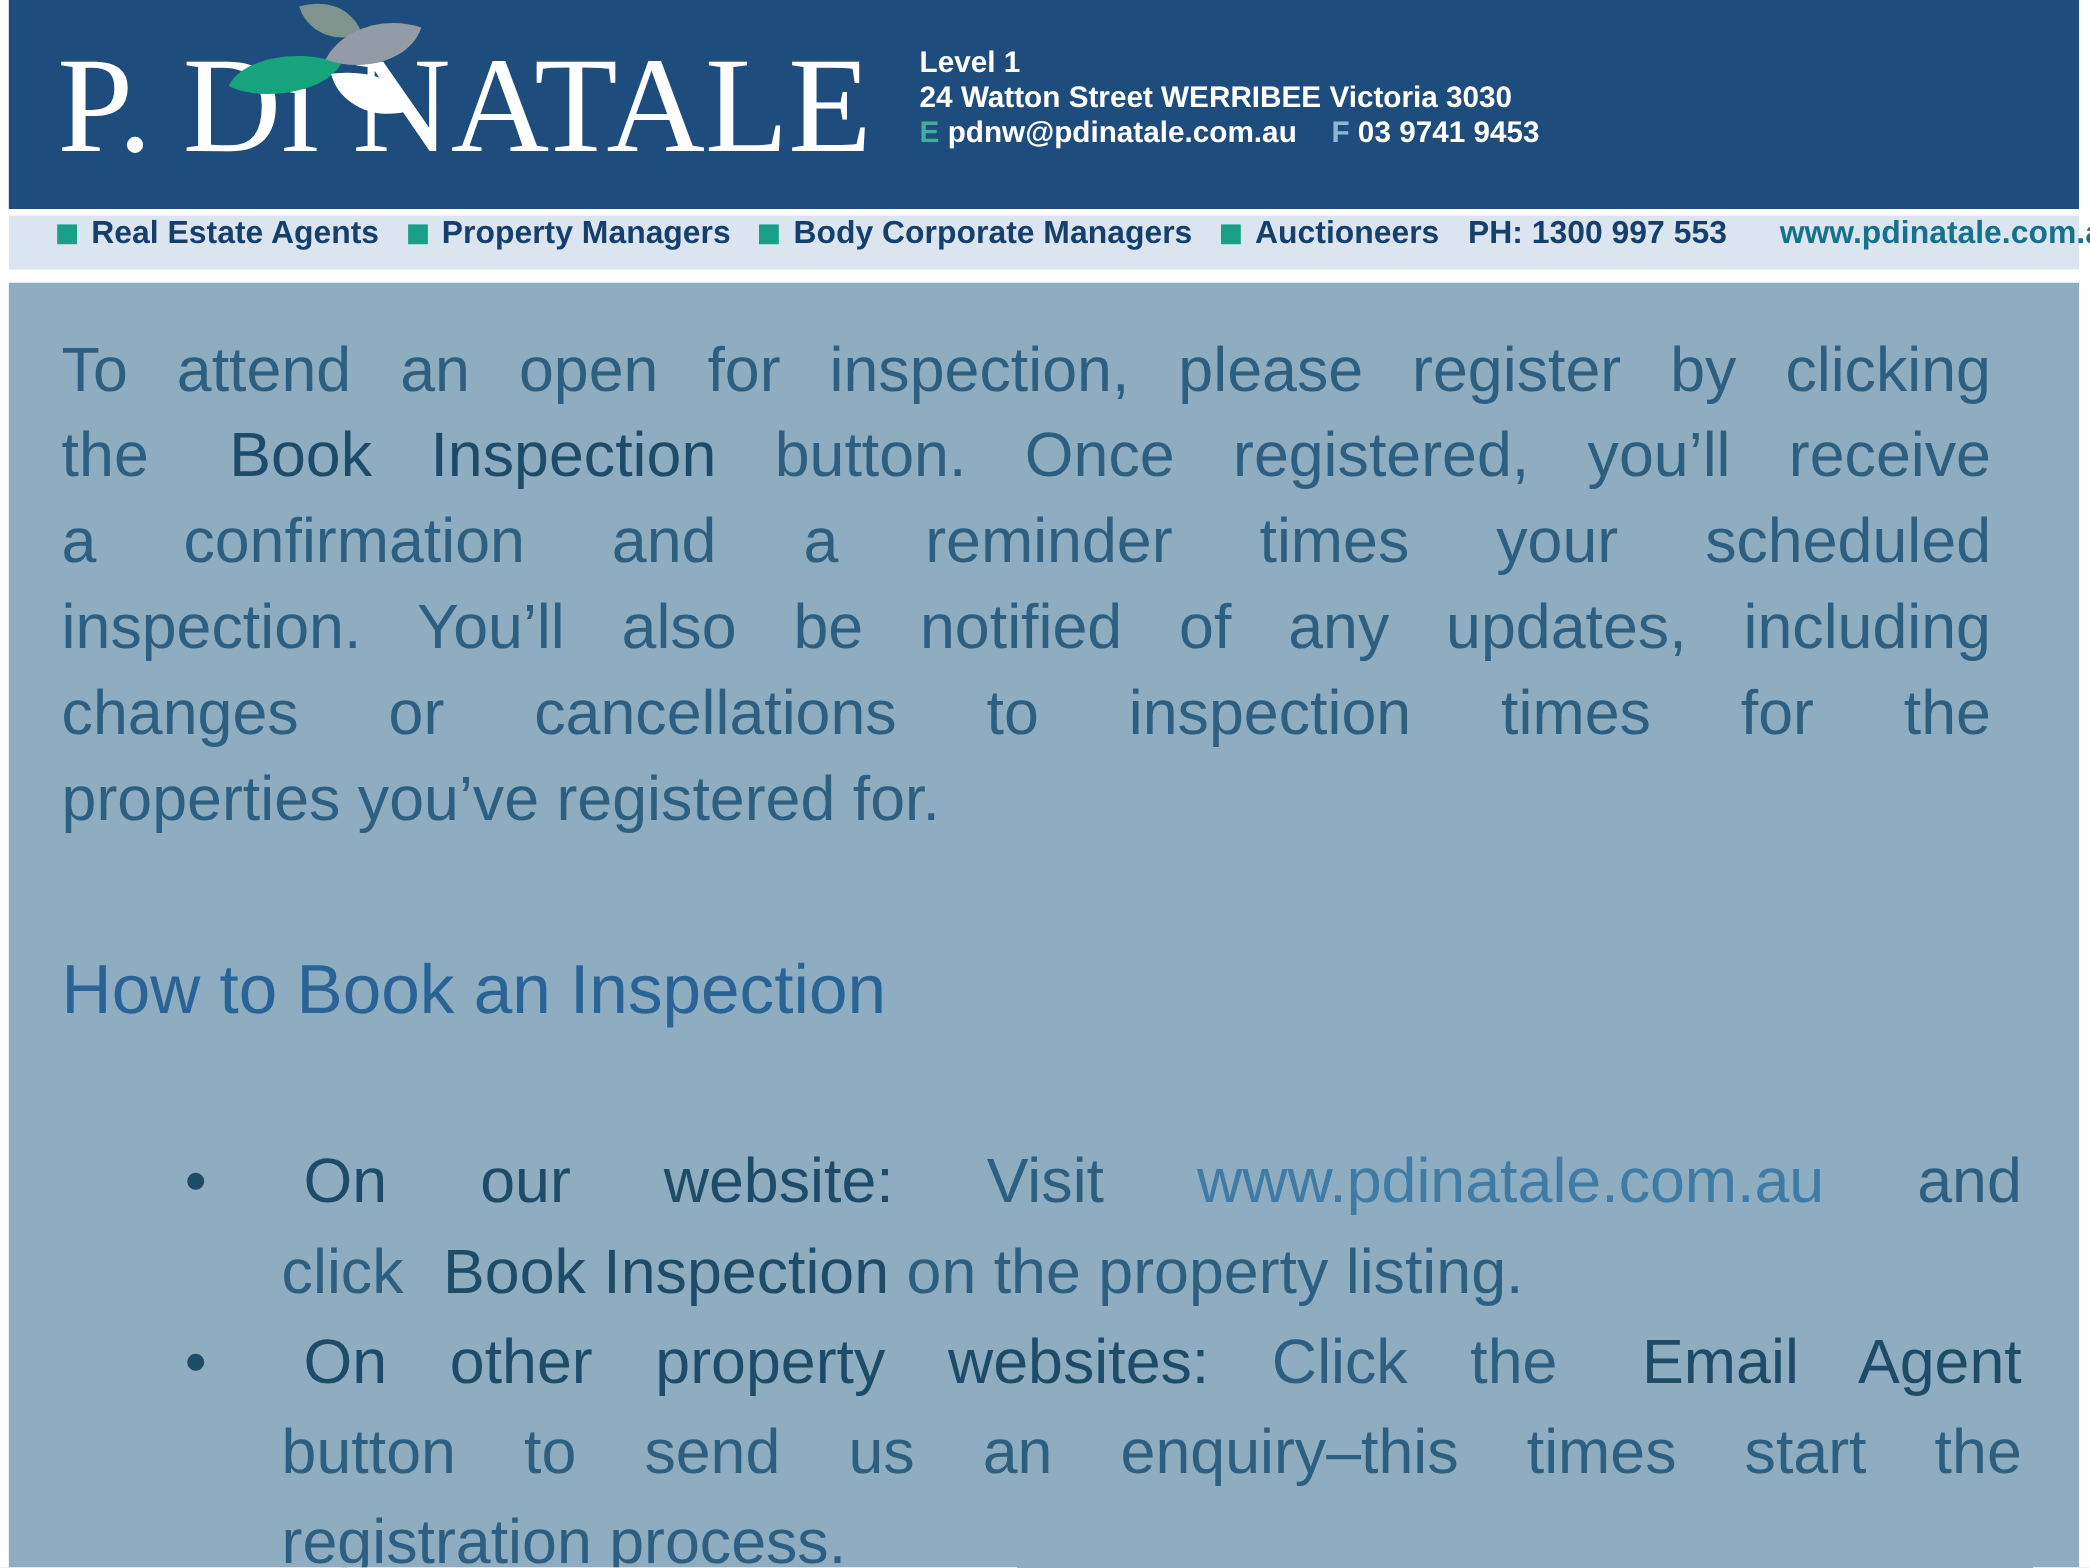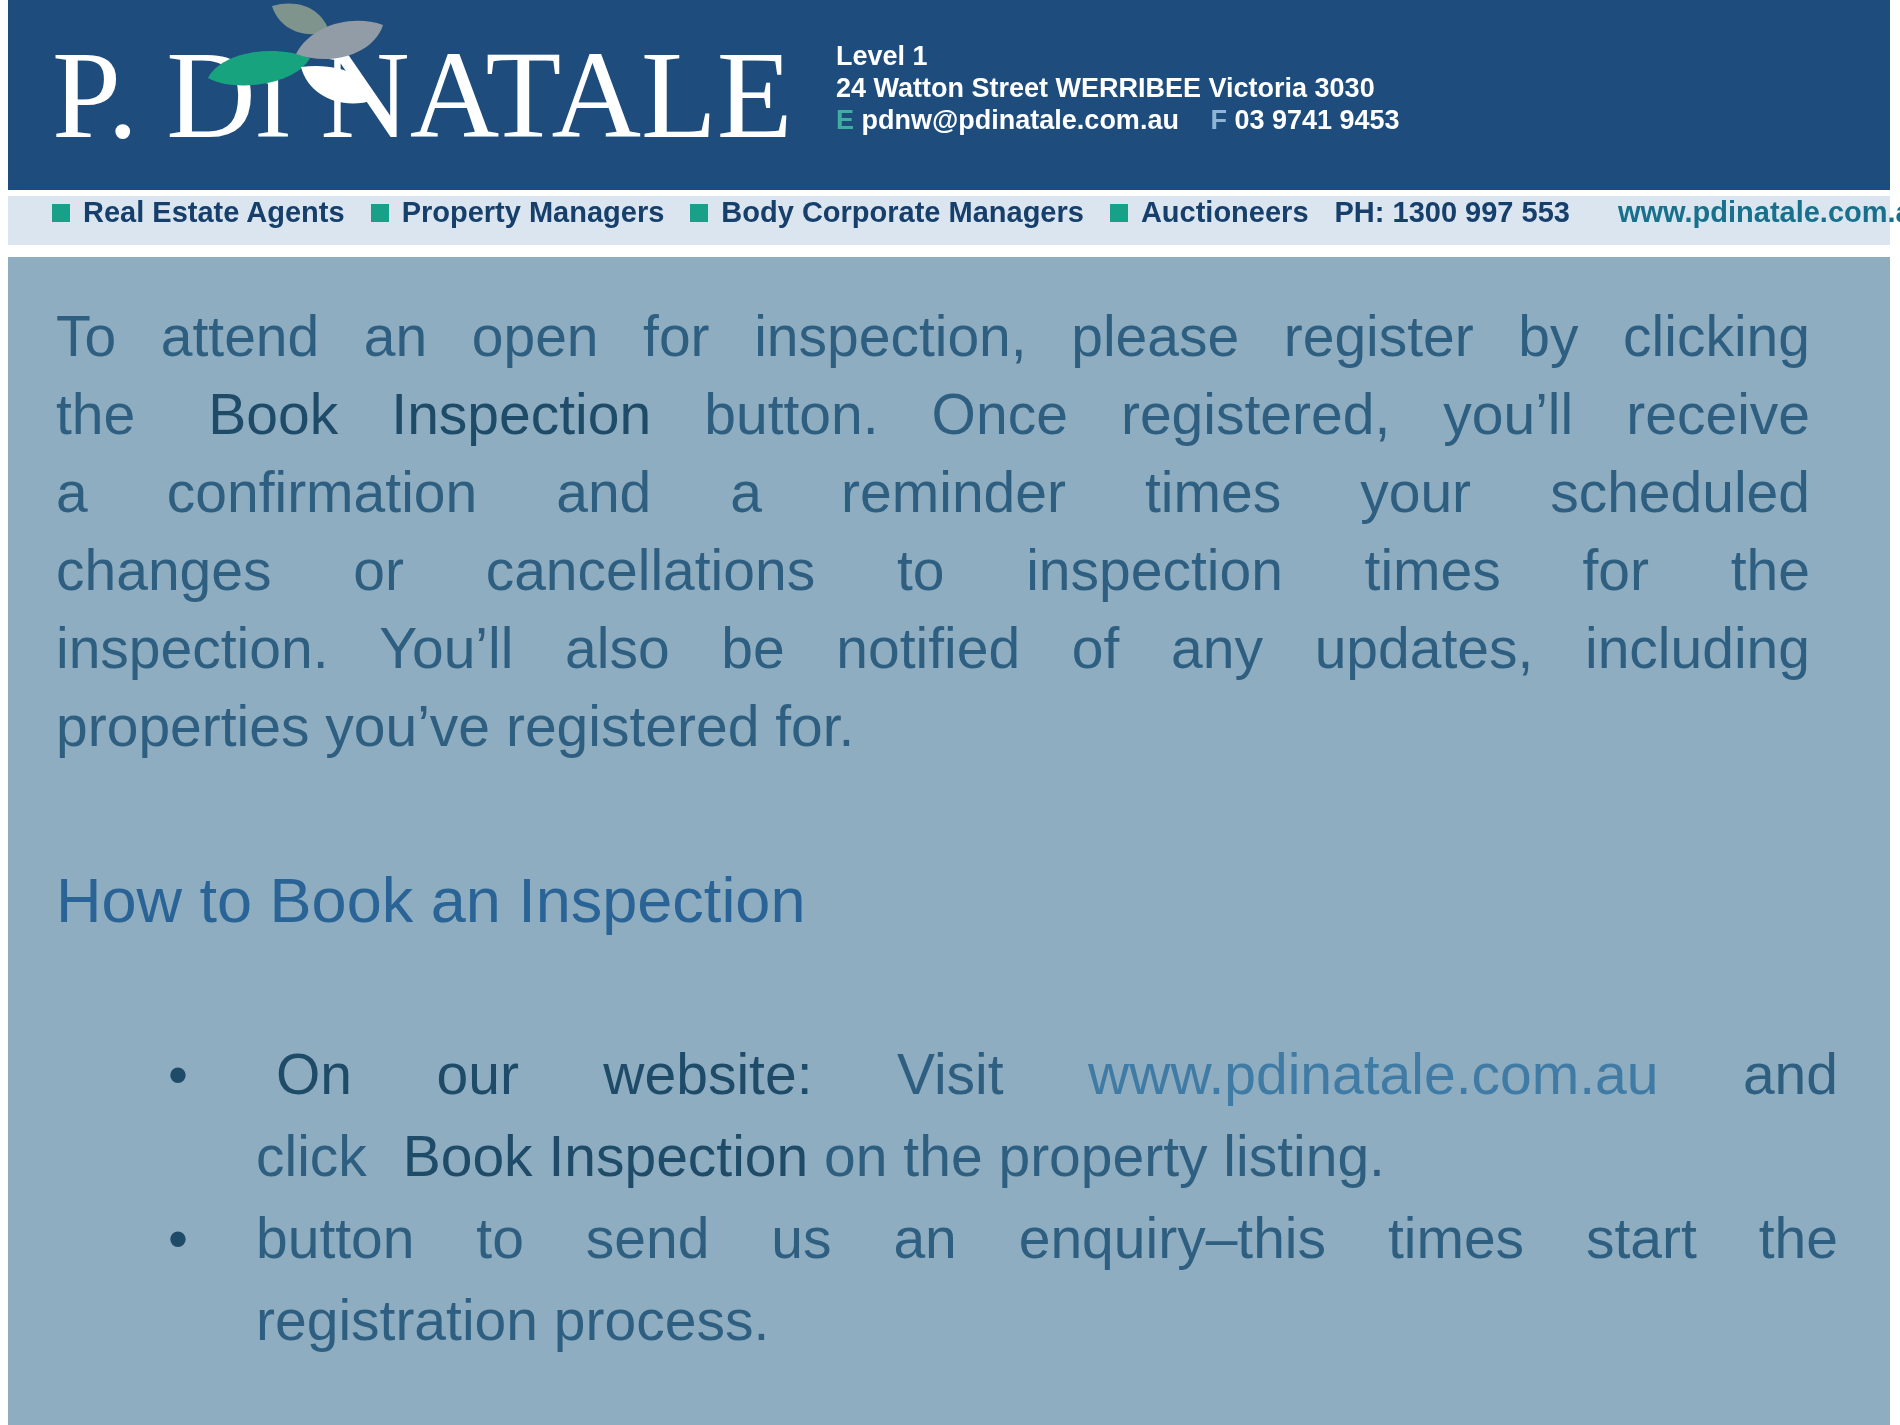--- a/index.html
+++ b/index.html
@@ -115,32 +115,33 @@
       <span class="nav-website">www.pdinatale.com.au</span>
     </div>
   </div>
 
   <div class="content">
 
     <div class="intro">
       <div class="jline">To attend an open for inspection, please register by clicking</div>
       <div class="jline"><span>the </span><b>Book Inspection</b><span> button. Once registered, you’ll receive</span></div>
       <div class="jline">a confirmation and a reminder times your scheduled</div>
+      <div class="jline">inspection. You’ll also be notified of any updates, including</div>
       <div class="jline">changes or cancellations to inspection times for the</div>
-      <div class="jline">inspection. You’ll also be notified of any updates, including</div>
       <div class="line">properties you’ve registered for.</div>
     </div>
 
     <h2 class="howto">How to Book an Inspection</h2>
 
     <ul class="booklist">
       <li>
         <div class="jline"><b>On our website:</b><span> Visit </span><span class="link">www.pdinatale.com.au</span><span> and</span></div>
         <div class="line"><span>click </span><b>Book Inspection</b><span> on the property listing.</span></div>
       </li>
       <li>
+        <div class="jline"><b>On other property websites:</b><span> Click the </span><b>Email Agent</b></div>
         <div class="jline">button to send us an enquiry–this times start the</div>
         <div class="line">registration process.</div>
       </li>
     </ul>
 
   </div>
 </div>
 
 </body></html>

